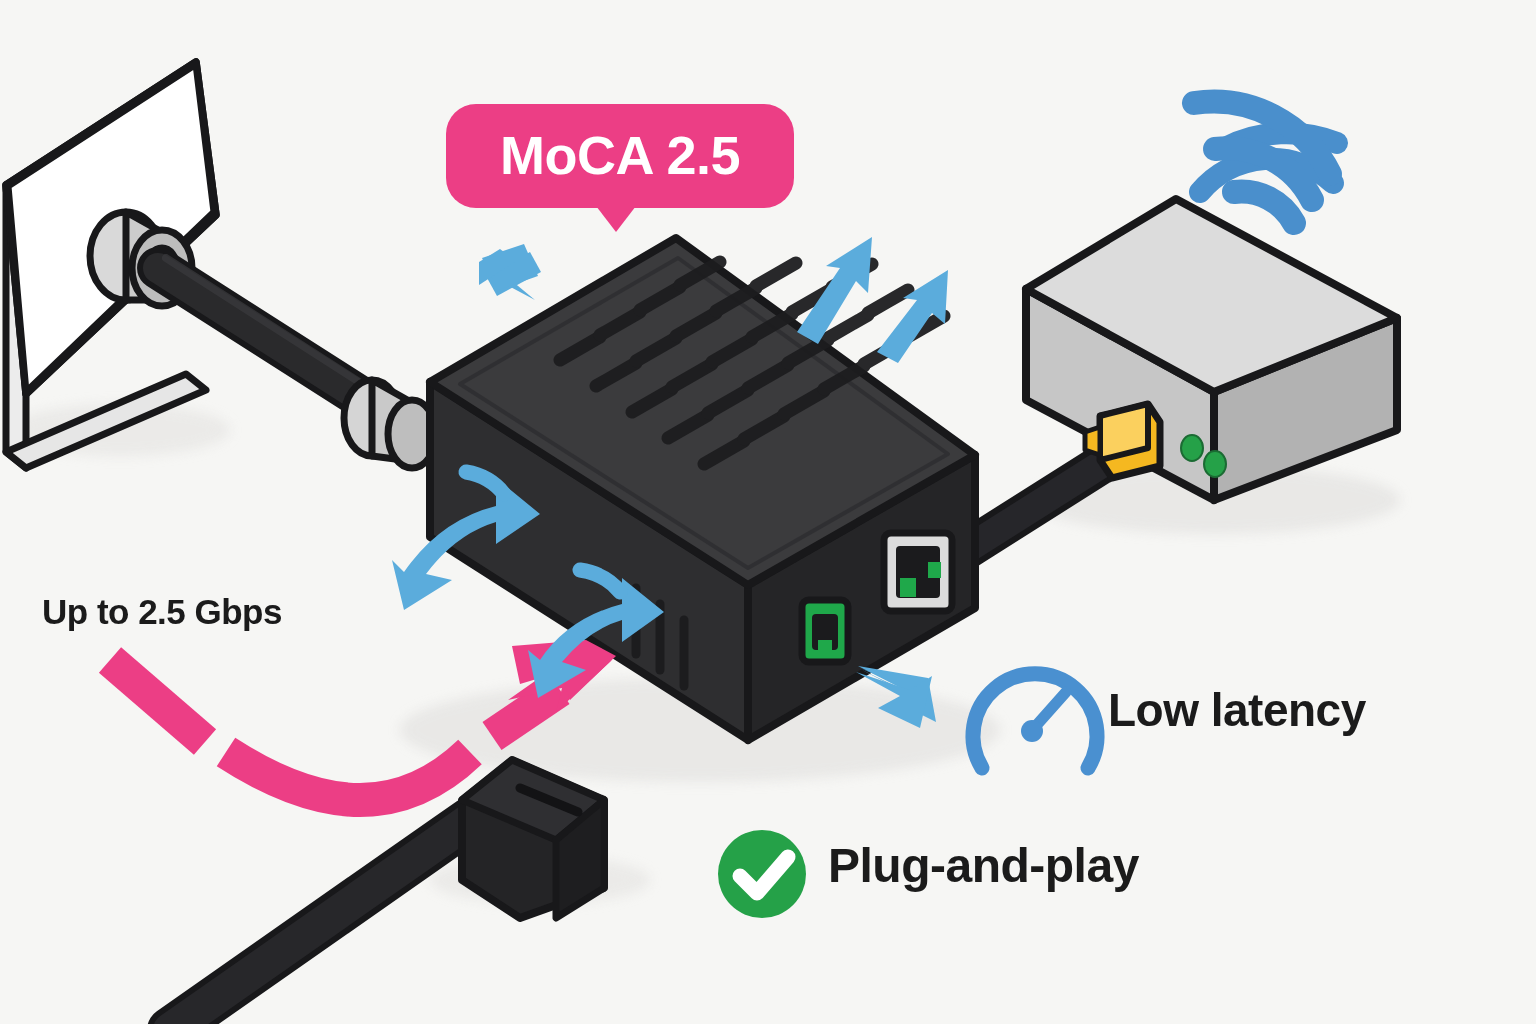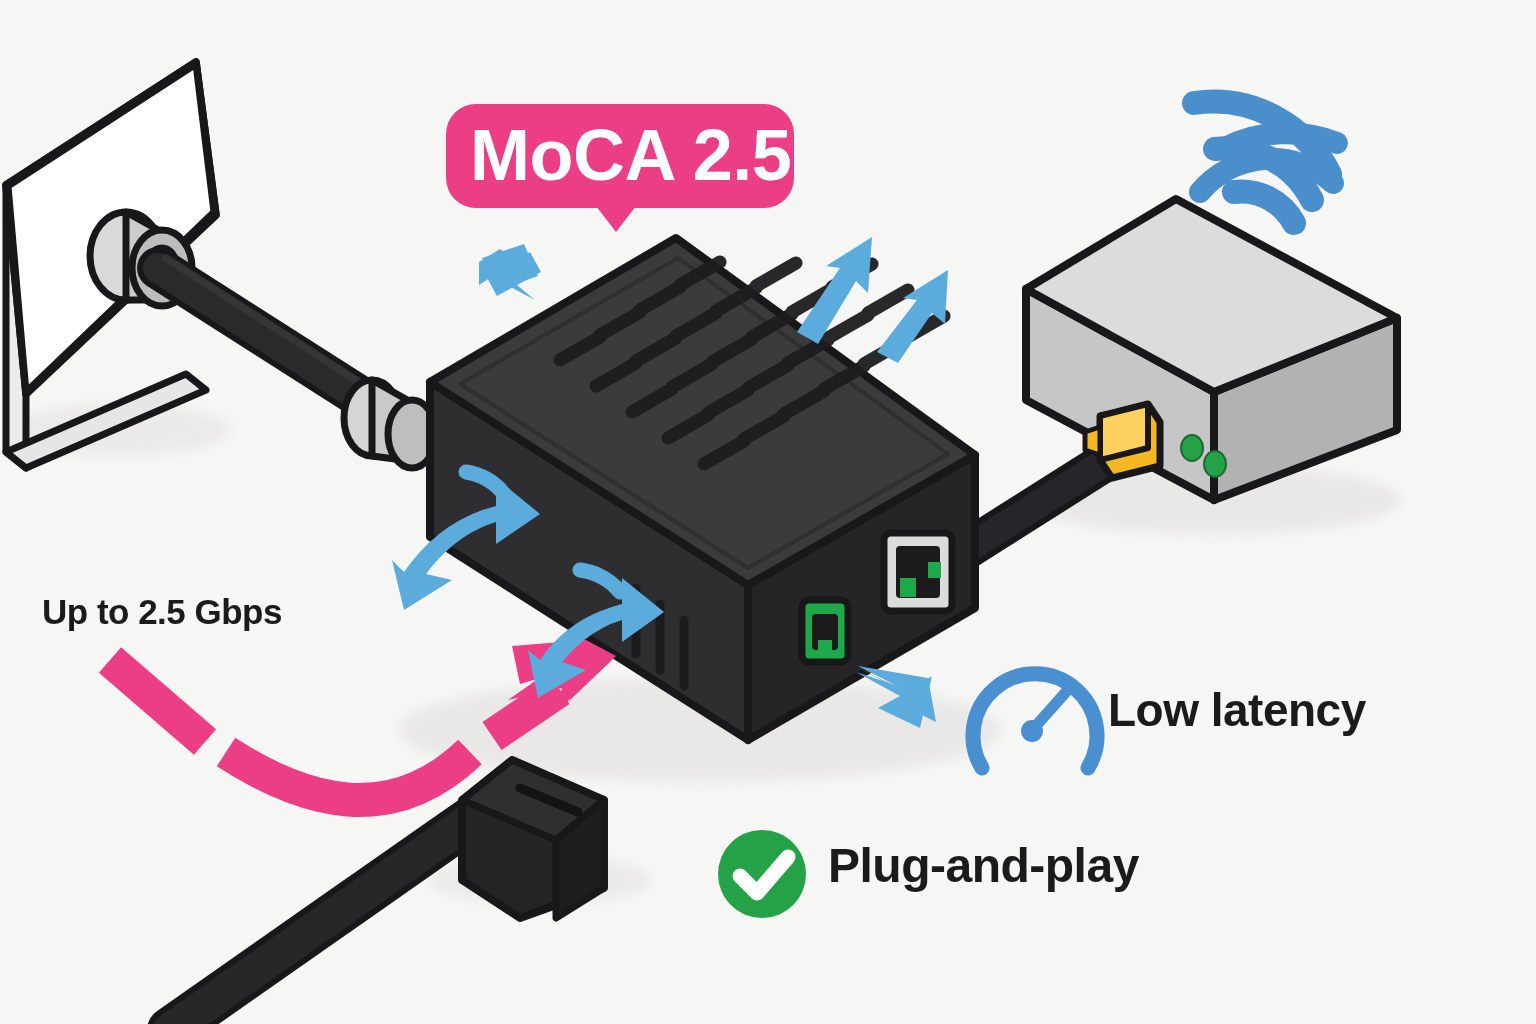--- a/index.html
+++ b/index.html
@@ -44,21 +44,21 @@
     left: 828px;
     top: 838px;
     font-size: 48px;
   }
   #badge-text {
     position: absolute;
     left: 470px;
     top: 122px;
     width: 300px;
     text-align: center;
-    font-size: 72px;
+    font-size: 54px;
     font-weight: bold;
     color: #ffffff;
     letter-spacing: -0.5px;
     line-height: 66px;
     white-space: nowrap;
   }
 </style>
 </head>
 <body>
 

